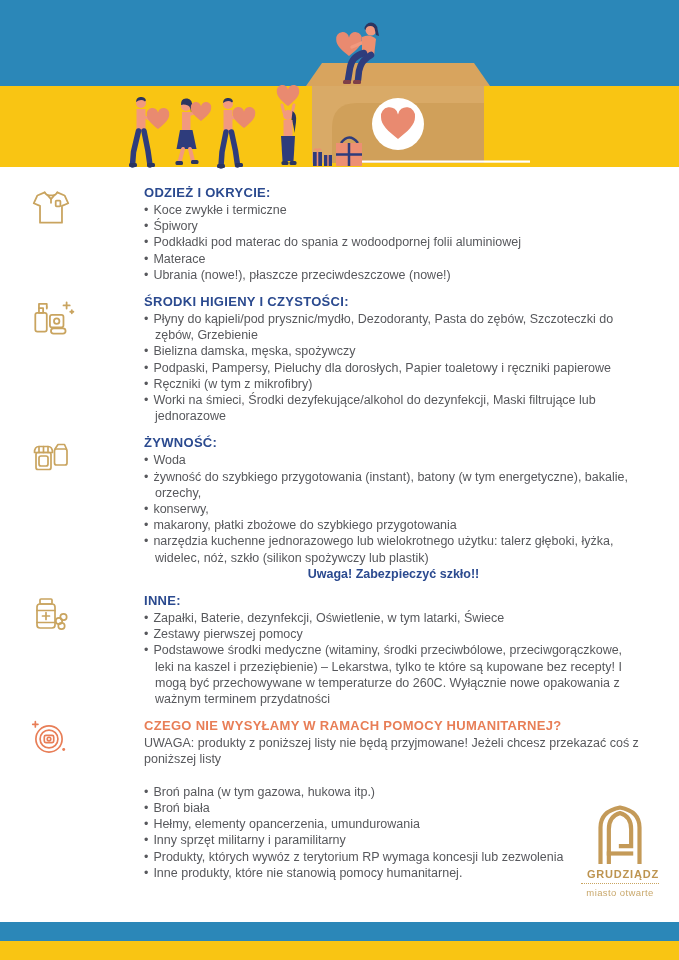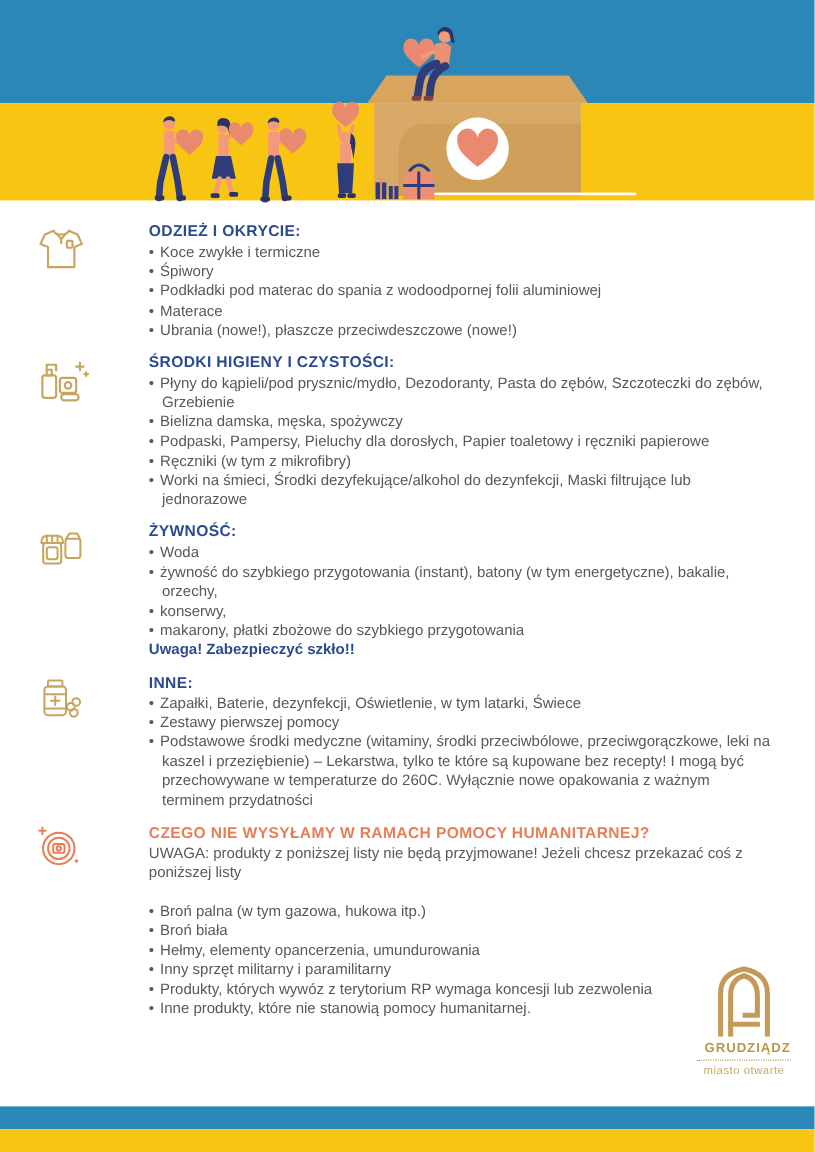--- a/index.html
+++ b/index.html
@@ -11,35 +11,35 @@
   }
   .hero { display:block; }
 
   .title {
     margin:24px 0 0; text-align:center;
     font-size:22px; font-weight:bold; letter-spacing:0.4px;
     color:#2e4c9b;
   }
 
   .sections { margin-top:15px; }
-  .section { display:flex; padding:0 36px 0 28px; margin-bottom:11px; }
+  .section { display:flex; padding:0 36px 0 28px; margin-bottom:11px;gap:20px; }
   .section-icon { flex:0 0 52px; width:52px; margin-right:44px; padding-top:0px; }
   .section-body { flex:1; max-width:527px; }
 
   .section-heading {
     margin:0 0 2px; font-size:13px; font-weight:bold;
     letter-spacing:0.3px; color:#2b4a8f;
   }
   .excluded .section-heading { color:#e87e57; }
 
   ul.items { list-style:none; margin:0; padding:0; font-size:12.5px; line-height:16.2px; color:#57585c; }
   ul.items li { padding-left:11px; text-indent:-11px; }
   ul.items li::before { content:"\2022"; margin-right:5px; }
 
-  .note { font-size:12.5px; line-height:16.2px; font-weight:bold; color:#2b4a8f; }
+  .note { font-size:12.5px; line-height:16.2px; font-weight:bold; color:#2b4a8f;text-align:center; }
   .warning { margin:0 0 16px; font-size:12.5px; line-height:16.2px; color:#57585c; }
 
   .logo {
     position:absolute; right:20px; top:804px; width:78px;
     text-align:center;
   }
   .logo-mark { display:block; margin:0 auto 4px; }
   .logo-city {
     font-size:11px; font-weight:bold; letter-spacing:0.8px; color:#bd9450;
     padding-bottom:3px; border-bottom:1px dotted #c9a45f;text-align:right;
@@ -196,20 +196,21 @@
           <rect x="26.5" y="14" width="12.5" height="16" rx="2"></rect>
         </svg>
       </div>
       <div class="section-body">
         <h2 class="section-heading">ŻYWNOŚĆ:</h2>
         <ul class="items">
             <li>Woda</li>
             <li>żywność do szybkiego przygotowania (instant), batony (w tym energetyczne), bakalie, orzechy,</li>
             <li>konserwy,</li>
             <li>makarony, płatki zbożowe do szybkiego przygotowania</li>
+            <li>narzędzia kuchenne jednorazowego lub wielokrotnego użytku: talerz głęboki, łyżka, widelec, nóż, szkło (silikon spożywczy lub plastik)</li>
           </ul>
         <div class="note">Uwaga! Zabezpieczyć szkło!!</div>
       </div>
     </div>
 
     <div class="section">
       <div class="section-icon">
         <svg width="46" height="46" viewBox="0 0 46 46" fill="none" stroke="#c9a45f" stroke-width="1.7" stroke-linejoin="round" stroke-linecap="round">
           <rect x="12" y="6" width="12" height="5" rx="1"></rect>
           <rect x="9" y="11" width="18" height="24" rx="3"></rect>

